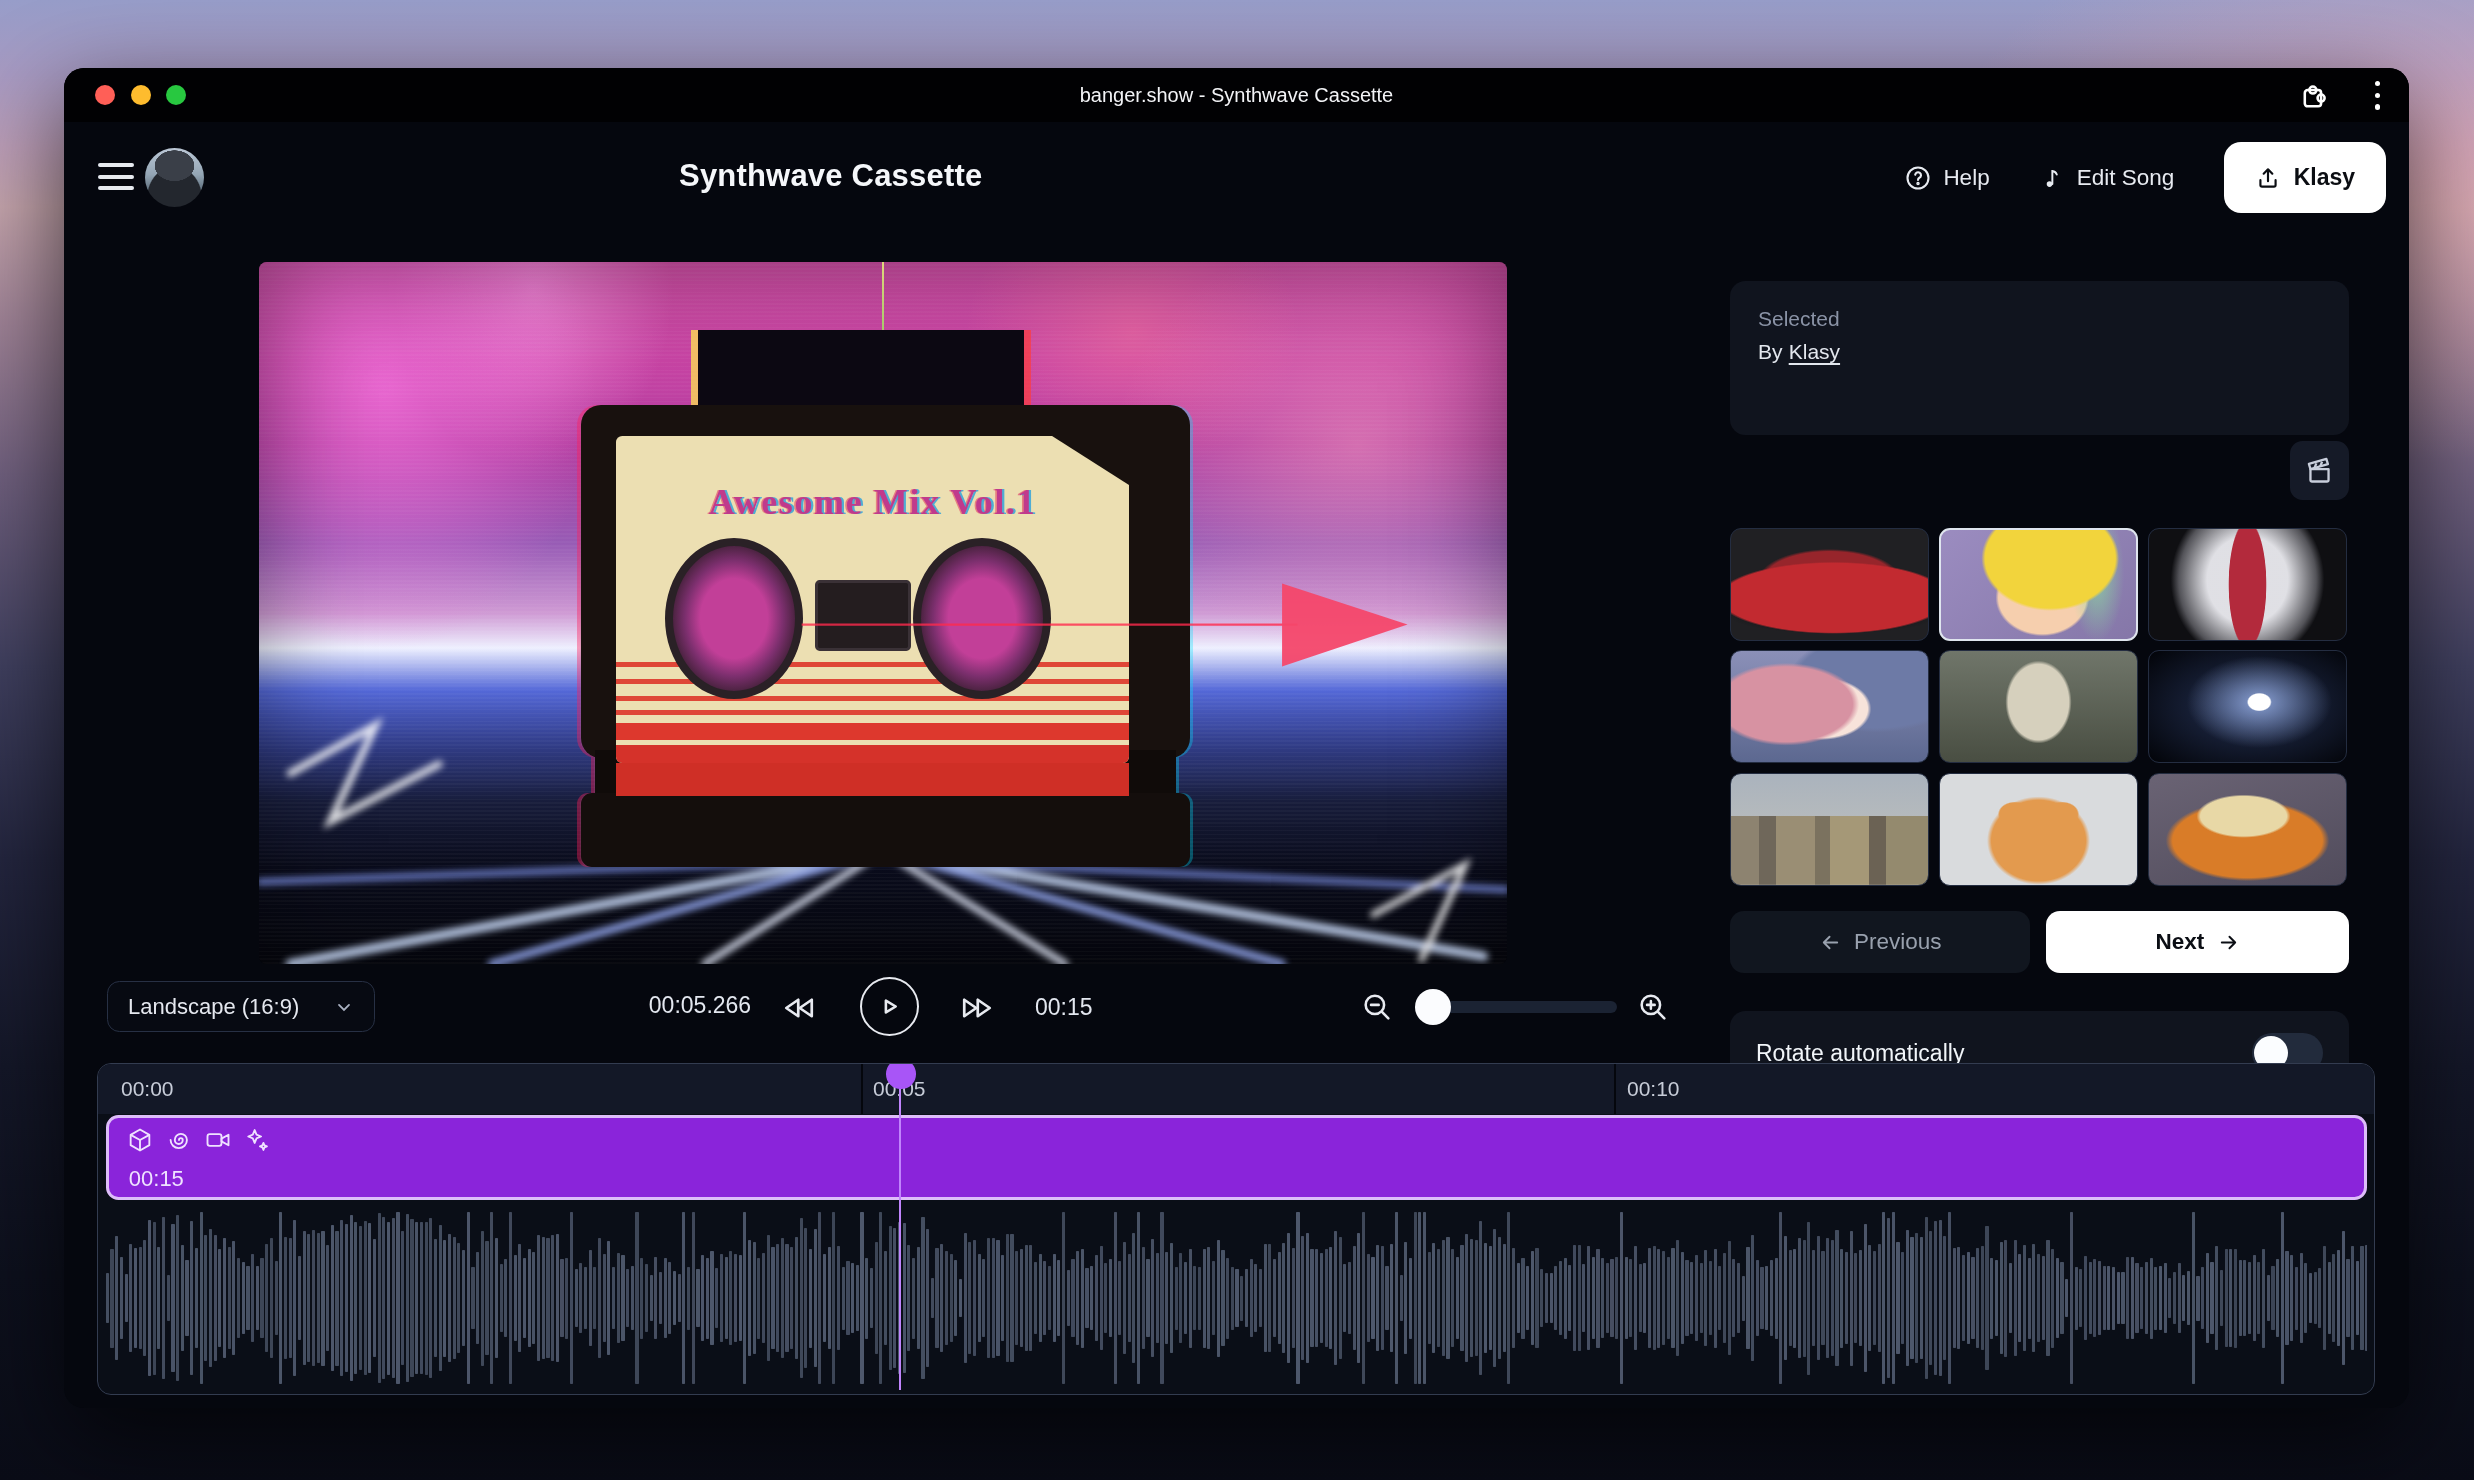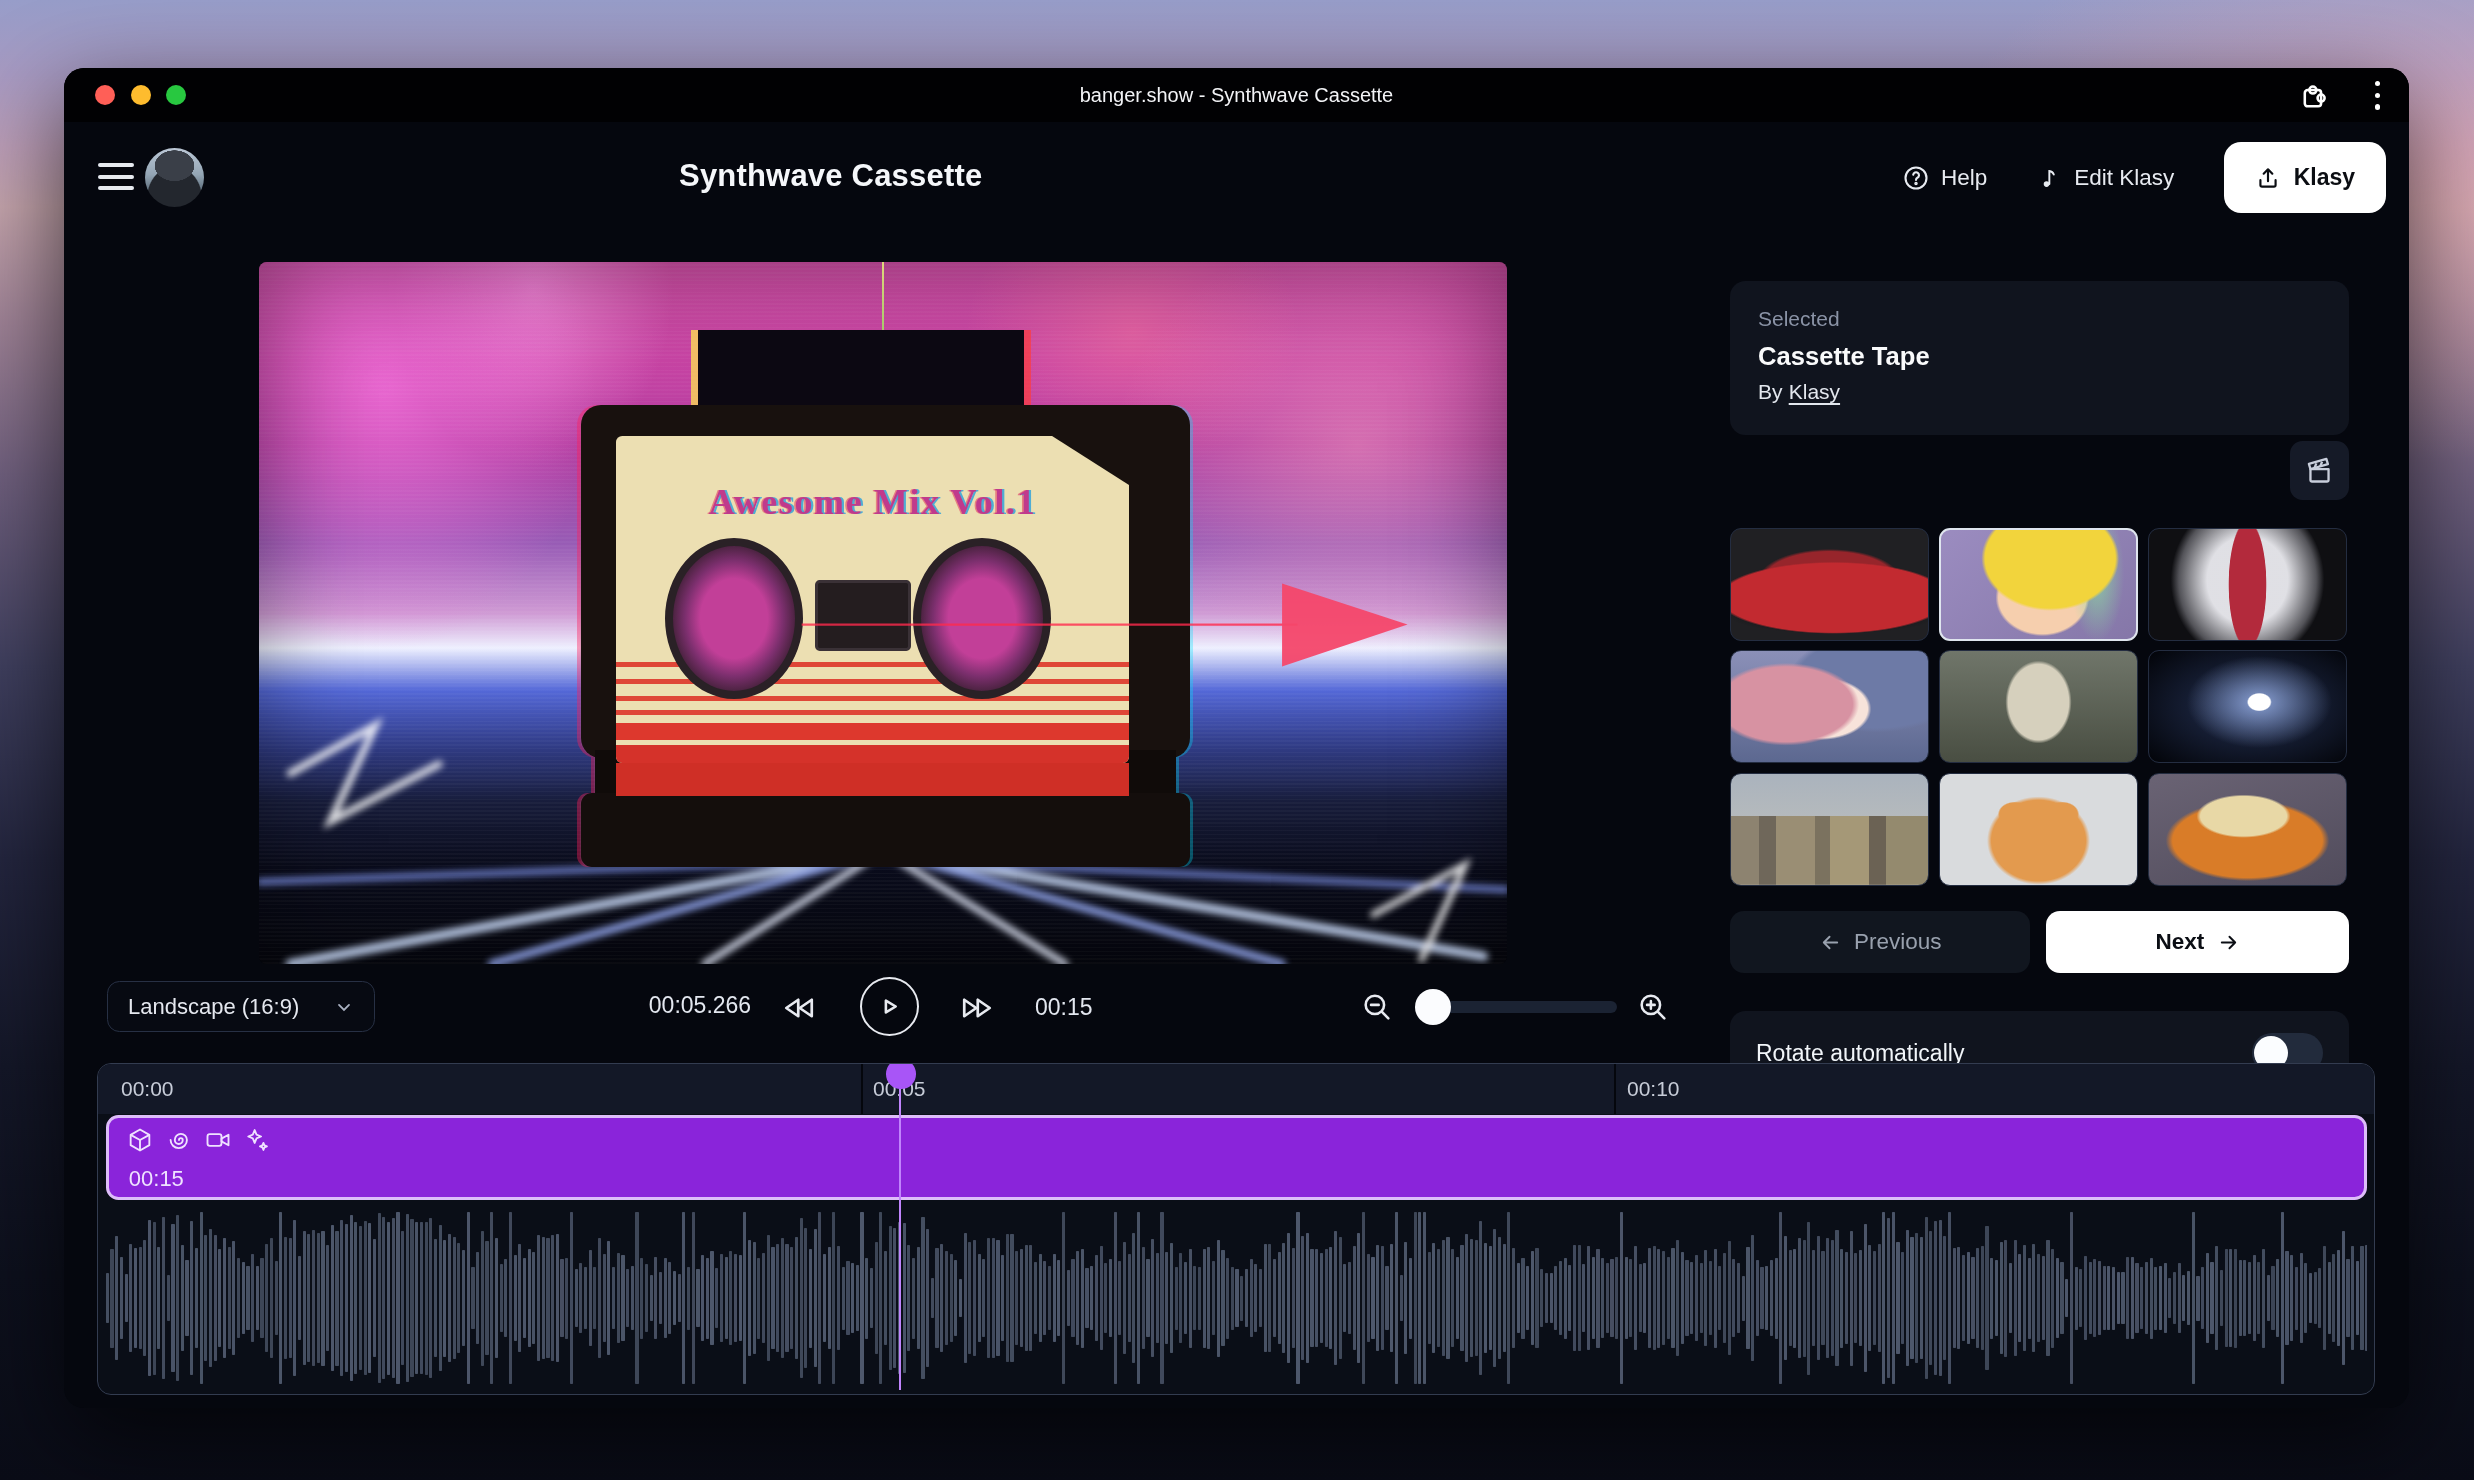--- a/index.html
+++ b/index.html
@@ -208,21 +208,21 @@
       </span>
       <span>Help</span>
     </div>
     <div class="h-link">
       <span>
         <svg class="ic" width="26" height="26" viewBox="0 0 24 24" fill="none" stroke="#e7eaf0" stroke-width="1.8" stroke-linecap="round">
           <circle cx="8.8" cy="17.6" r="2.6" fill="#e7eaf0" stroke="none"></circle>
           <path d="M11.4 17.6V5.6c2 .3 3.4 1.3 4.1 3.2"></path>
         </svg>
       </span>
-      <span>Edit Klasy</span>
+      <span>Edit Song</span>
     </div>
     <div class="export-btn">
       <span>
         <svg class="ic" width="26" height="26" viewBox="0 0 24 24" fill="none" stroke="#0b0d12" stroke-width="2" stroke-linecap="round" stroke-linejoin="round">
           <path d="M12 15V4m0 0L8 8m4-4l4 4"></path>
             <path d="M5 14v4.5A1.5 1.5 0 0 0 6.5 20h11a1.5 1.5 0 0 0 1.5-1.5V14"></path>
         </svg>
       </span>
       <span>Klasy</span>
     </div>
@@ -315,21 +315,20 @@
     <svg class="ic" width="34" height="34" viewBox="0 0 24 24" fill="none" stroke="#e8eaf0" stroke-width="1.8" stroke-linecap="round">
       <circle cx="10.5" cy="10.5" r="6.5"></circle>
         <path d="M15.5 15.5L20 20"></path>
         <path d="M7.8 10.5h5.4M10.5 7.8v5.4"></path>
     </svg>
   </div>
 
   <div class="sidebar">
     <div class="card sel-card">
       <div class="sel-heading">Selected</div>
-      <div class="sel-name">Cassette Tape</div>
       <div class="sel-by"><span>By</span><span class="author">Klasy</span></div>
     </div>
     <div class="clapper-btn">
       <span>
         <svg class="ic" width="31" height="31" viewBox="0 0 24 24" fill="none" stroke="#c8cedb" stroke-width="1.8" stroke-linejoin="round">
           <path d="M5 11h14v8.5a1 1 0 0 1-1 1H6a1 1 0 0 1-1-1z"></path>
           <path d="M5 11L3.8 6.9 17.3 3l1.2 4.1z"></path>
             <path d="M8 10.3L9.6 6.5M12.5 9L14 5.2"></path>
         </svg>
       </span>

